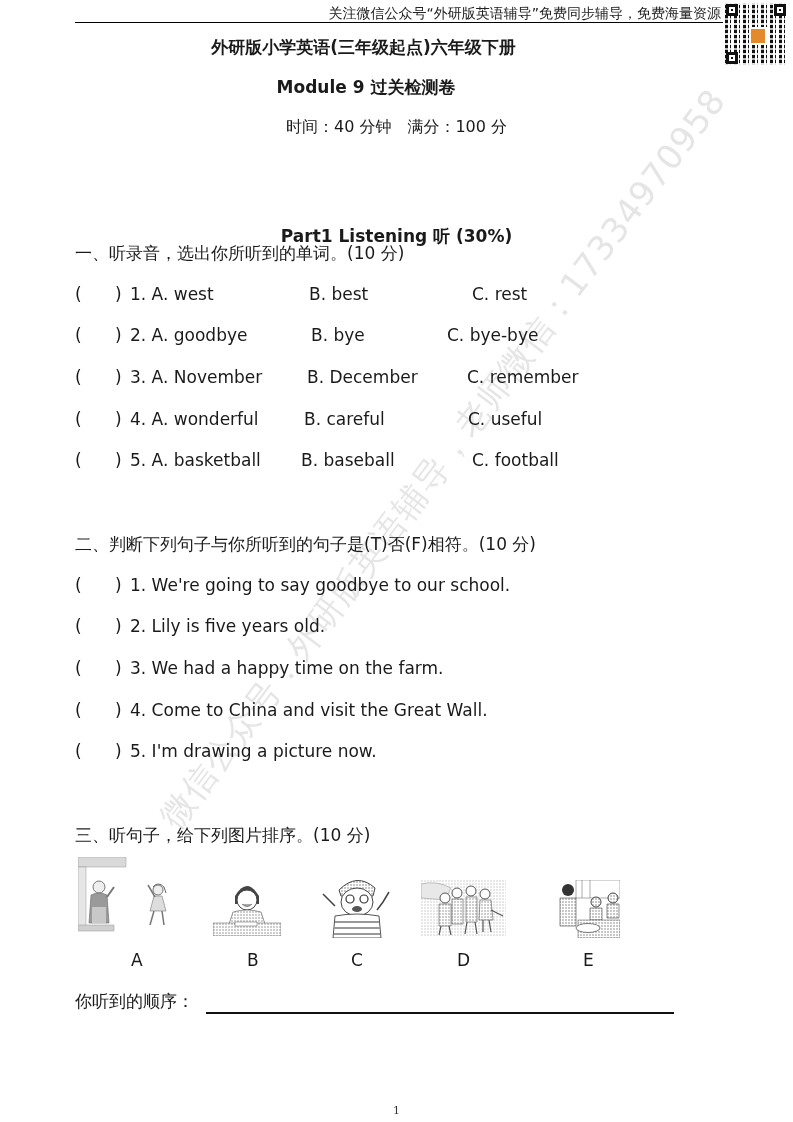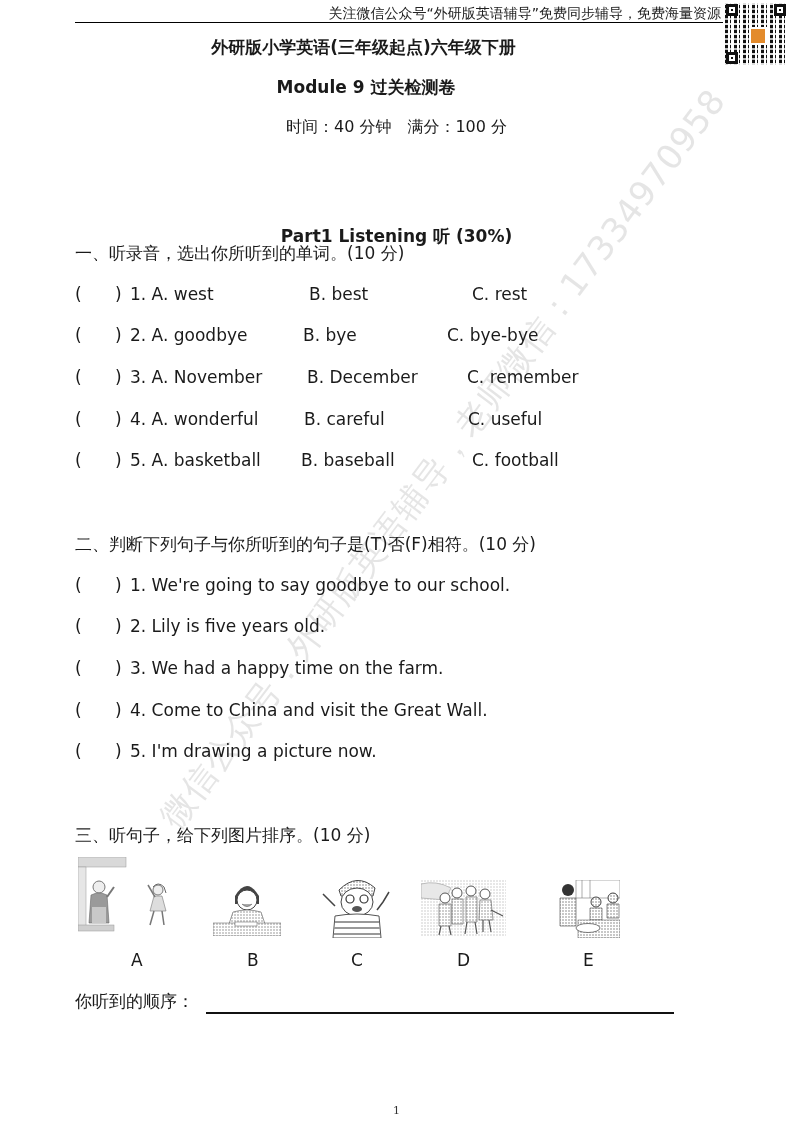--- a/index.html
+++ b/index.html
@@ -87,21 +87,21 @@
   <span class="paren-l">(</span>
   <span class="paren-r">)</span>
   <span class="num-a">1. A. west</span>
   <span class="opt-b" style="left:234px">B. best</span>
   <span class="opt-c" style="left:397px">C. rest</span>
 </div>
 <div class="abs row" style="top:325px">
   <span class="paren-l">(</span>
   <span class="paren-r">)</span>
   <span class="num-a">2. A. goodbye</span>
-  <span class="opt-b" style="left:228px">B. bye</span>
+  <span class="opt-b" style="left:236px">B. bye</span>
   <span class="opt-c" style="left:372px">C. bye-bye</span>
 </div>
 <div class="abs row" style="top:367px">
   <span class="paren-l">(</span>
   <span class="paren-r">)</span>
   <span class="num-a">3. A. November</span>
   <span class="opt-b" style="left:232px">B. December</span>
   <span class="opt-c" style="left:392px">C. remember</span>
 </div>
 <div class="abs row" style="top:409px">

